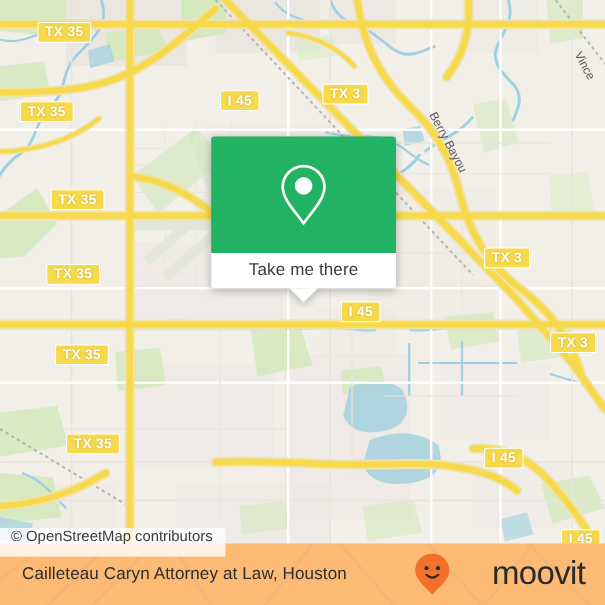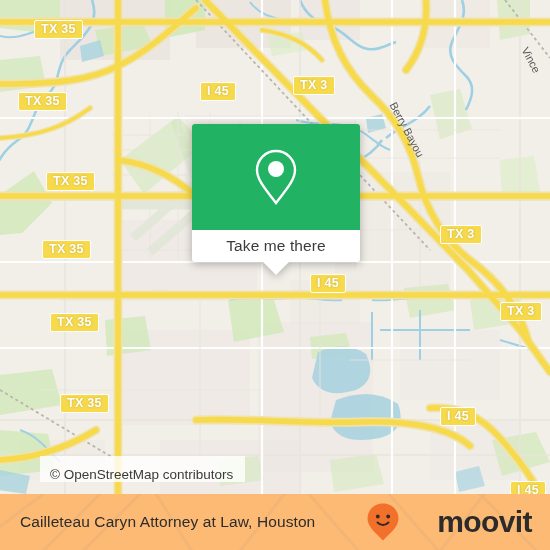--- a/index.html
+++ b/index.html
@@ -62,27 +62,26 @@
     top: 138px;
     width: 0; height: 0;
     border-left: 13px solid transparent;
     border-right: 13px solid transparent;
     border-top: 13px solid #ffffff;
   }
 
   
   #attrib {
     position: absolute;
-    left: 0; top: 456px;
+    left: 0; top: 480px;
     height: 26px;
     padding: 0 12px 0 10px;
-    display: flex; align-items: flex-end;
+    display: flex; align-items: flex-start;
     background: rgba(255,255,255,.80);
     z-index: 30;
-    margin-left: 40px;
   }
   #attrib span { font-size: 13.5px; color: #3a3a3a; }
 
   
   #bottom {
     position: absolute;
     left: 0; top: 494px;
     width: 550px; height: 56px;
     background: #fdba74;
     display: flex;
@@ -105,21 +104,21 @@
   }
   #brand {
     display: flex; align-items: center; gap: 1px;
     position: relative; z-index: 2;
   }
   #brand-text {
     font-size: 30px;
     color: #2b2b2b;
     letter-spacing: -.6px;
     line-height: 1;
-    font-weight: 700;
+    font-weight: 400;
     margin-left: 36px;
   }
 </style>
 </head>
 <body>
 
 <div id="app">
 
   <div id="map">
     <svg viewBox="0 0 550 494" xmlns="http://www.w3.org/2000/svg">

